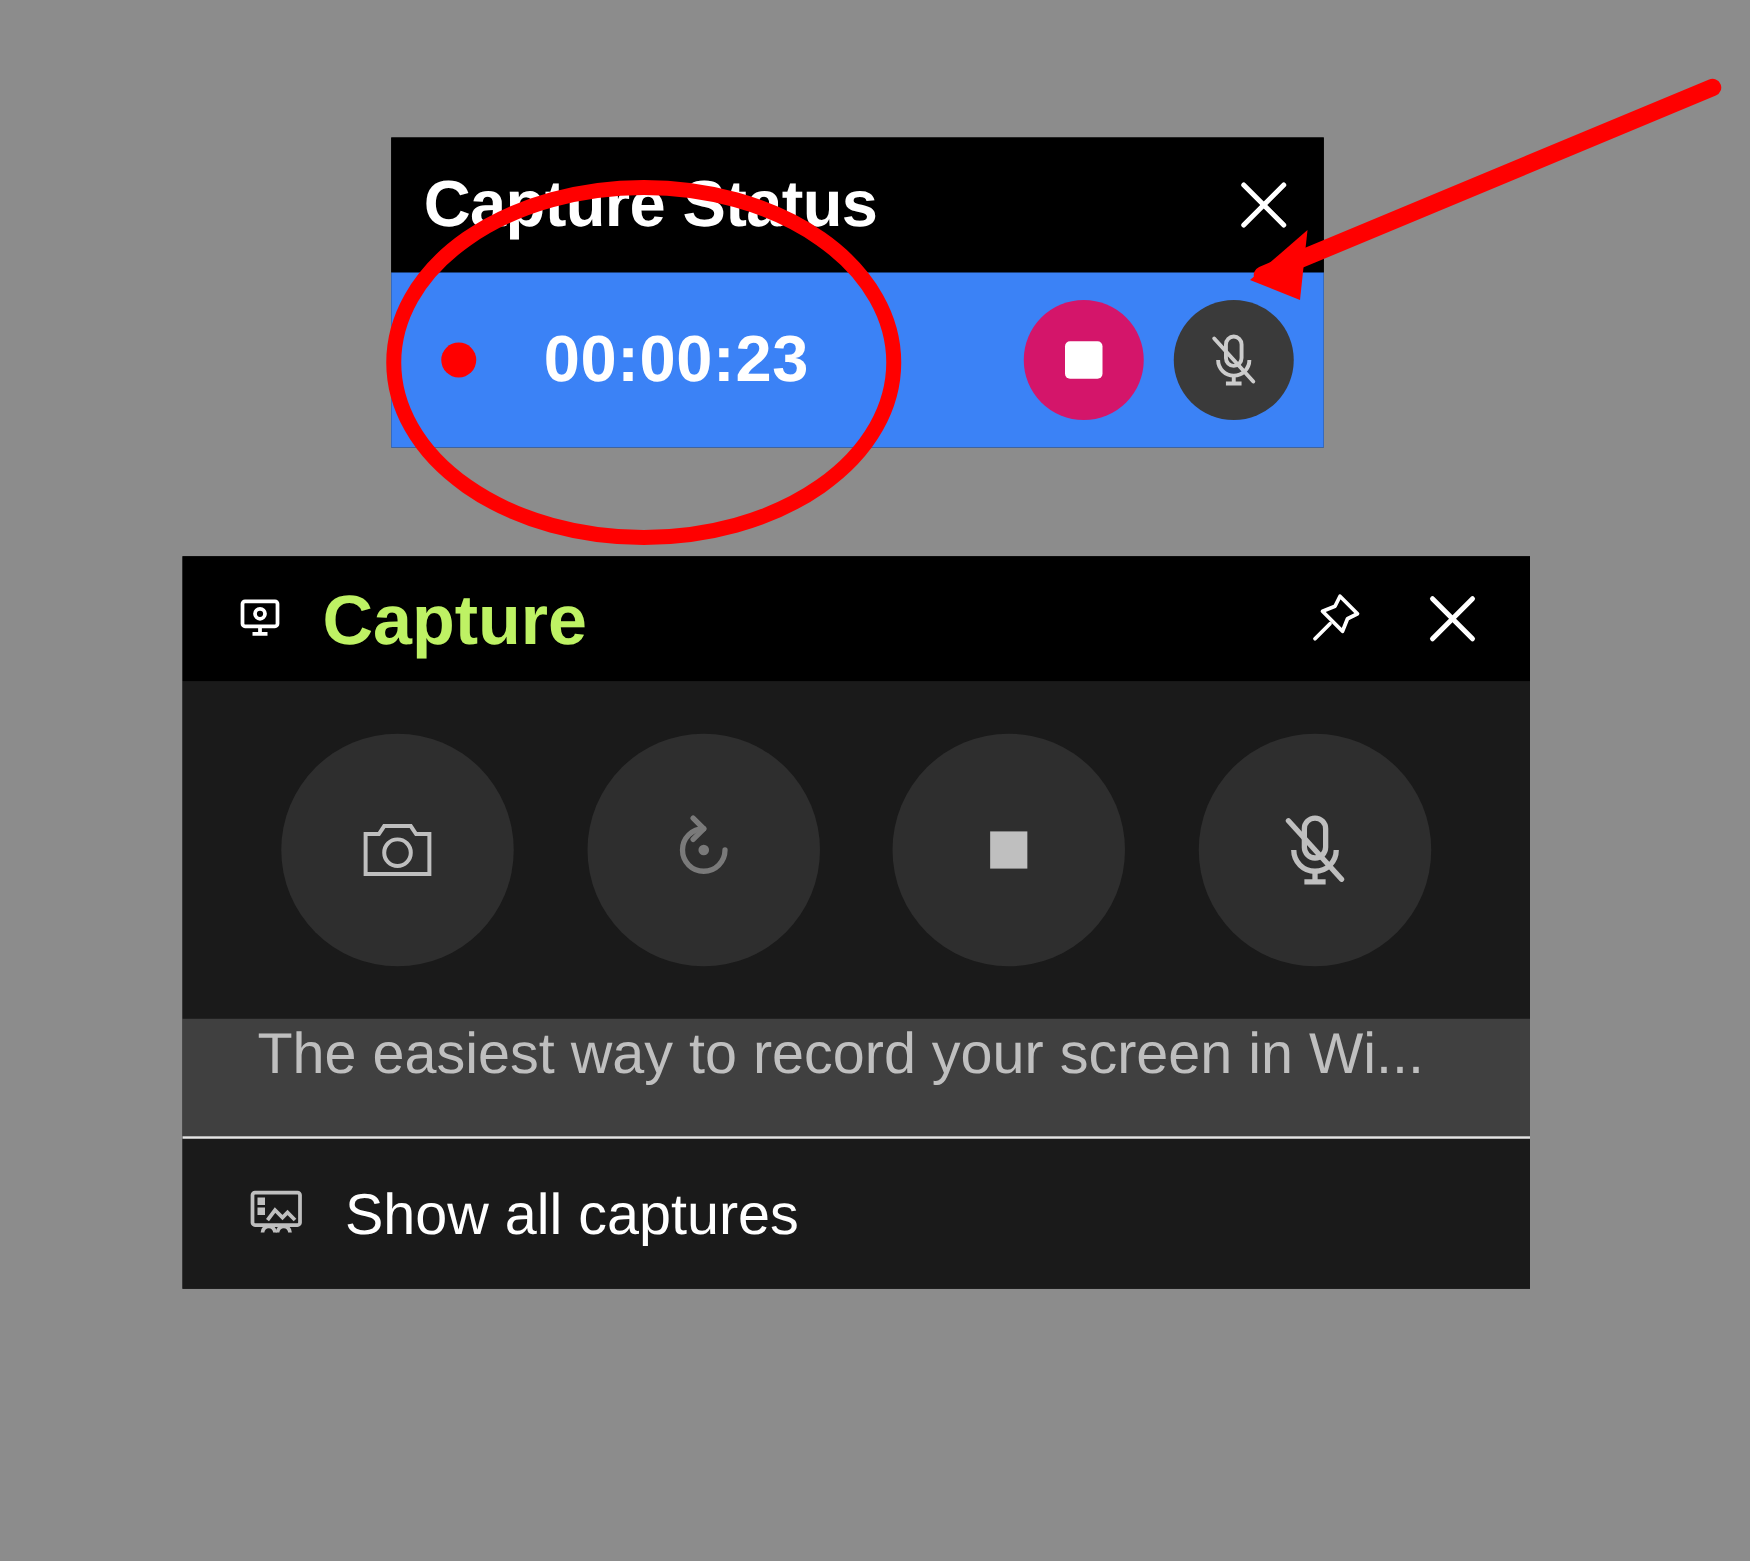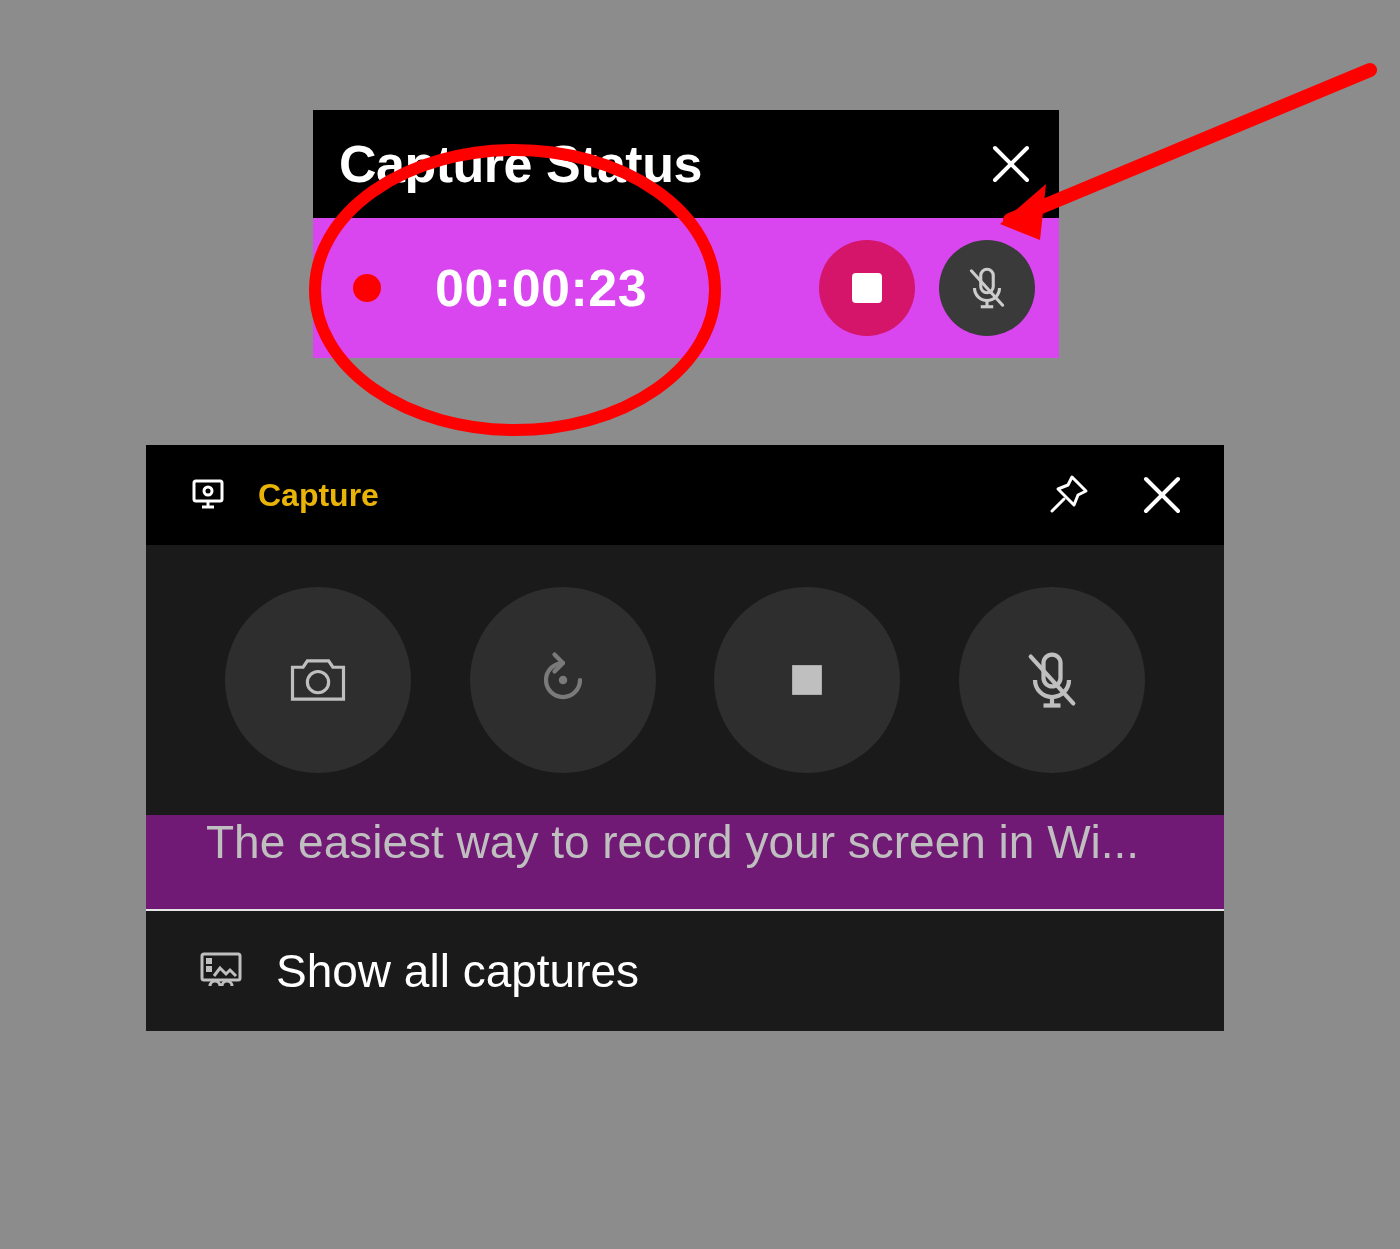--- a/index.html
+++ b/index.html
@@ -50,21 +50,21 @@
     height: 44px;
     color: #fff;
     cursor: pointer;
     display: flex;
     align-items: center;
     justify-content: center;
   }
   .close-x svg { width: 44px; height: 44px; }
   .status-body {
     height: 140px;
-    background: #d946ef;
+    background: #3b82f6;
     display: flex;
     align-items: center;
     padding: 0 24px 0 40px;
   }
   .rec-dot {
     width: 28px;
     height: 28px;
     border-radius: 50%;
     background: #ff0000;
     flex: 0 0 auto;
@@ -116,22 +116,22 @@
     padding: 0 40px 0 42px;
     gap: 20px;
   }
   .capture-header-icon {
     width: 40px; height: 40px;
     color: #fff;
     display:flex; align-items:center; justify-content:center;
   }
   .capture-title {
     flex: 1;
-    color: #eab308;
-    font-size: 32px;
+    color: #bef264;
+    font-size: 56px;
     font-weight: 600;
     margin-left: 10px;
   }
   .header-action { 
     width: 44px; height: 44px;
     color: #fff;
     cursor: pointer;
     display:flex; align-items:center; justify-content:center;
     margin-left: 30px;
   }
@@ -151,21 +151,21 @@
     background: #2e2e2e;
     display: flex;
     align-items: center;
     justify-content: center;
     cursor: pointer;
     color: #bfbfbf;
   }
   .big-btn.darker { color: #7a7a7a; }
   .big-btn svg { width: 68px; height: 68px; }
   .hint-row {
-    background: #701a75;
+    background: #404040;
     padding: 0 60px 40px 60px;
     color: #bfbfbf;
     font-size: 46px;
     font-weight: 400;
     white-space: nowrap;
     overflow: hidden;
     text-overflow: ellipsis;
   }
   .show-all-row {
     border-top: 2px solid #e5e5e5;

